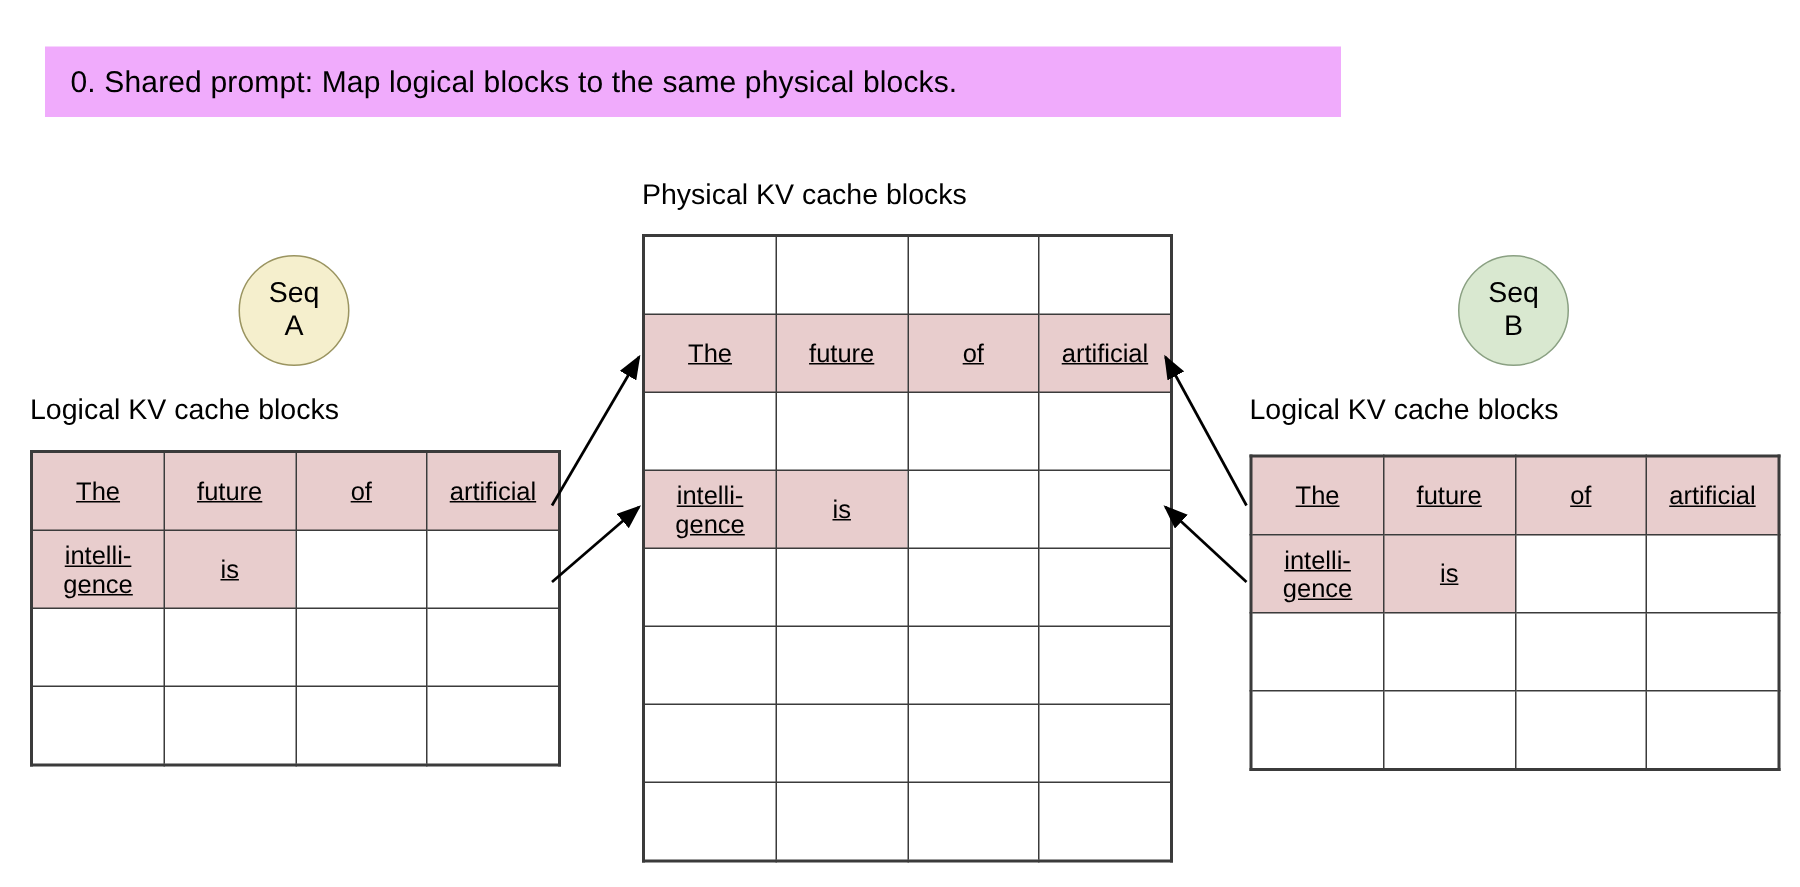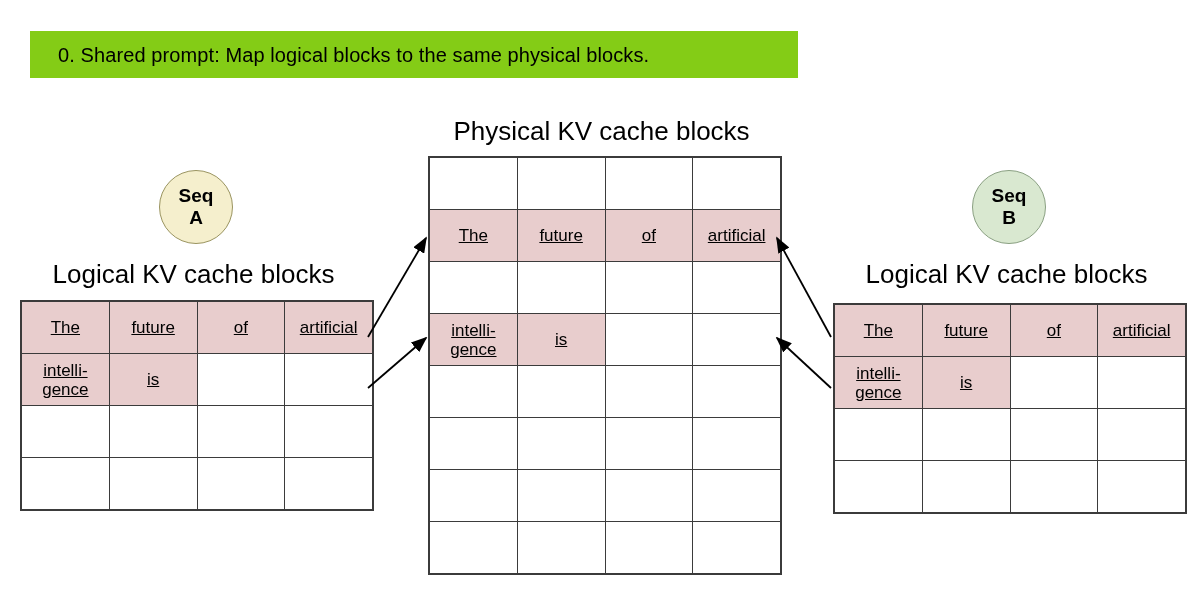--- a/index.html
+++ b/index.html
@@ -14,41 +14,41 @@
     font-family: "Liberation Sans", sans-serif;
     color: #000000;
     overflow: hidden;
   }
 
   
   #banner {
     position: absolute;
     left: 30px;
     top: 31px;
-    width: 768px;
+    width: 864px;
     height: 47px;
-    background: #84cc16;
+    background: #f0abfc;
     display: flex;
     align-items: center;
-    padding-left: 28px;
+    padding-left: 17px;
     box-sizing: border-box;
   }
   #banner .banner-text {
     font-size: 20px;
     line-height: 24px;
     white-space: nowrap;
     letter-spacing: 0.1px;
   }
 
   
   .caption {
     position: absolute;
-    font-size: 26px;
+    font-size: 19px;
     line-height: 22px;
-    text-align: center;
+    text-align: left;
     white-space: nowrap;
   }
   #caption-physical { left: 428px; top: 120px; width: 347px; }
   #caption-left     { left: 20px;  top: 263px; width: 347px; }
   #caption-right    { left: 833px; top: 263px; width: 347px; }
 
   
   .grid {
     position: absolute;
     border-collapse: collapse;
@@ -83,21 +83,20 @@
     width: 72px;
     height: 72px;
     border-radius: 50%;
     border: 1.5px solid #8a8a6a;
     display: flex;
     flex-direction: column;
     align-items: center;
     justify-content: center;
     font-size: 19px;
     line-height: 22px;
-    font-weight: bold;
   }
   #seq-a { left: 159px; top: 170px; background: #f5efcd; border-color: #9a9460; }
   #seq-b { left: 972px; top: 170px; background: #d9e8d0; border-color: #8aa082; }
 
   
   #arrows {
     position: absolute;
     left: 0;
     top: 0;
     width: 1200px;

